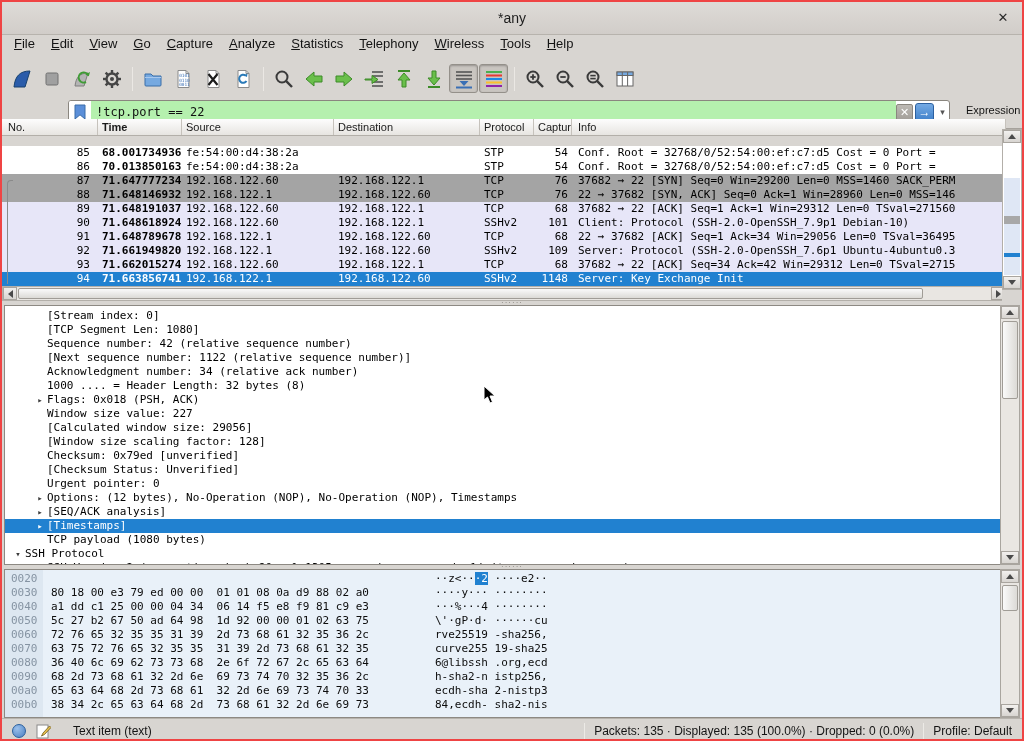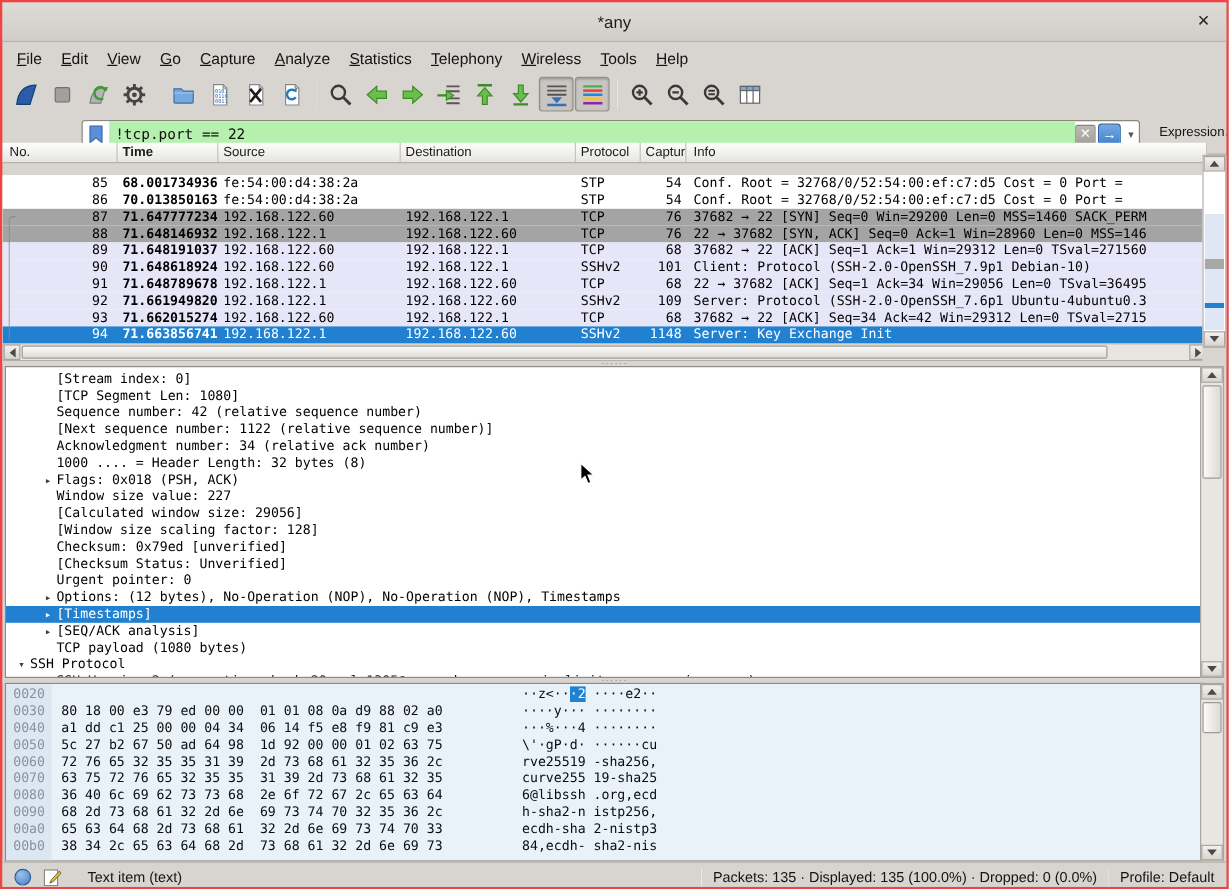--- a/index.html
+++ b/index.html
@@ -7,21 +7,21 @@
   #window { position:relative; width:1024px; height:741px; background:#d8d5d1; border:2px solid #ef4444; overflow:hidden; }
 
   
   .titlebar { position:absolute; left:0; top:0; width:100%; height:33px;
     background:linear-gradient(#dedbd7,#d1cdc9); border-bottom:1px solid #b7b3ad; }
   .title { position:absolute; left:0; right:0; top:8px; text-align:center; font-size:14px; color:#1d1d1d; }
   .close-x { position:absolute; right:10px; top:7px; width:18px; height:18px; font-size:13px;
     color:#2a2a2a; text-align:center; line-height:18px; cursor:default; }
 
   
-  .menubar { position:absolute; left:0; top:36px; width:100%; height:26px; display:flex; align-items:flex-start; padding-left:4px; }
+  .menubar { position:absolute; left:0; top:26px; width:100%; height:26px; display:flex; align-items:flex-end; padding-left:4px; }
   .mi { font-size:13px; color:#141414; padding:3px 8px; }
   .mi::first-letter { text-decoration:underline; }
 
   
   .toolbar { position:absolute; left:0; top:59px; width:100%; height:35px; display:flex; align-items:center; padding-left:5px; }
   .tb { width:29px; height:29px; display:flex; align-items:center; justify-content:center; margin-right:1px; border:1px solid transparent; }
   .tb.pressed { background:#c9c5c0; border:1px solid #94908a; border-radius:3px; box-shadow:inset 0 1px 2px rgba(0,0,0,.25); }
   .tsep { width:1px; height:24px; background:#aca8a2; border-right:1px solid #ebe8e4; margin:0 5px; }
 
   
@@ -499,22 +499,22 @@
     <div class="dl ind1"><span class="arr"></span><span>Acknowledgment number: 34    (relative ack number)</span></div>
     <div class="dl ind1"><span class="arr"></span><span>1000 .... = Header Length: 32 bytes (8)</span></div>
     <div class="dl ind1"><span class="arr">▸</span><span>Flags: 0x018 (PSH, ACK)</span></div>
     <div class="dl ind1"><span class="arr"></span><span>Window size value: 227</span></div>
     <div class="dl ind1"><span class="arr"></span><span>[Calculated window size: 29056]</span></div>
     <div class="dl ind1"><span class="arr"></span><span>[Window size scaling factor: 128]</span></div>
     <div class="dl ind1"><span class="arr"></span><span>Checksum: 0x79ed [unverified]</span></div>
     <div class="dl ind1"><span class="arr"></span><span>[Checksum Status: Unverified]</span></div>
     <div class="dl ind1"><span class="arr"></span><span>Urgent pointer: 0</span></div>
     <div class="dl ind1"><span class="arr">▸</span><span>Options: (12 bytes), No-Operation (NOP), No-Operation (NOP), Timestamps</span></div>
+    <div class="dl ind1"><span class="arr">▸</span><span>[SEQ/ACK analysis]</span></div>
     <div class="dl ind1 sel"><span class="arr">▸</span><span>[Timestamps]</span></div>
-    <div class="dl ind1"><span class="arr">▸</span><span>[SEQ/ACK analysis]</span></div>
     <div class="dl ind1"><span class="arr"></span><span>TCP payload (1080 bytes)</span></div>
     <div class="dl ind0"><span class="arr">▾</span><span>SSH Protocol</span></div>
     <div class="dl ind1"><span class="arr">▸</span><span>SSH Version 2 (encryption:chacha20-poly1305@openssh.com mac:&lt;implicit&gt; compression:none)</span></div>
   </div>
   <div class="dscroll">
     <div class="sb-btn" style="left:0;top:0;width:18px;height:13px;">
         <div class="tri-up"></div>
       </div>
     <div class="dthumb"></div>
     <div class="sb-btn" style="left:0;bottom:0;width:18px;height:13px;">

